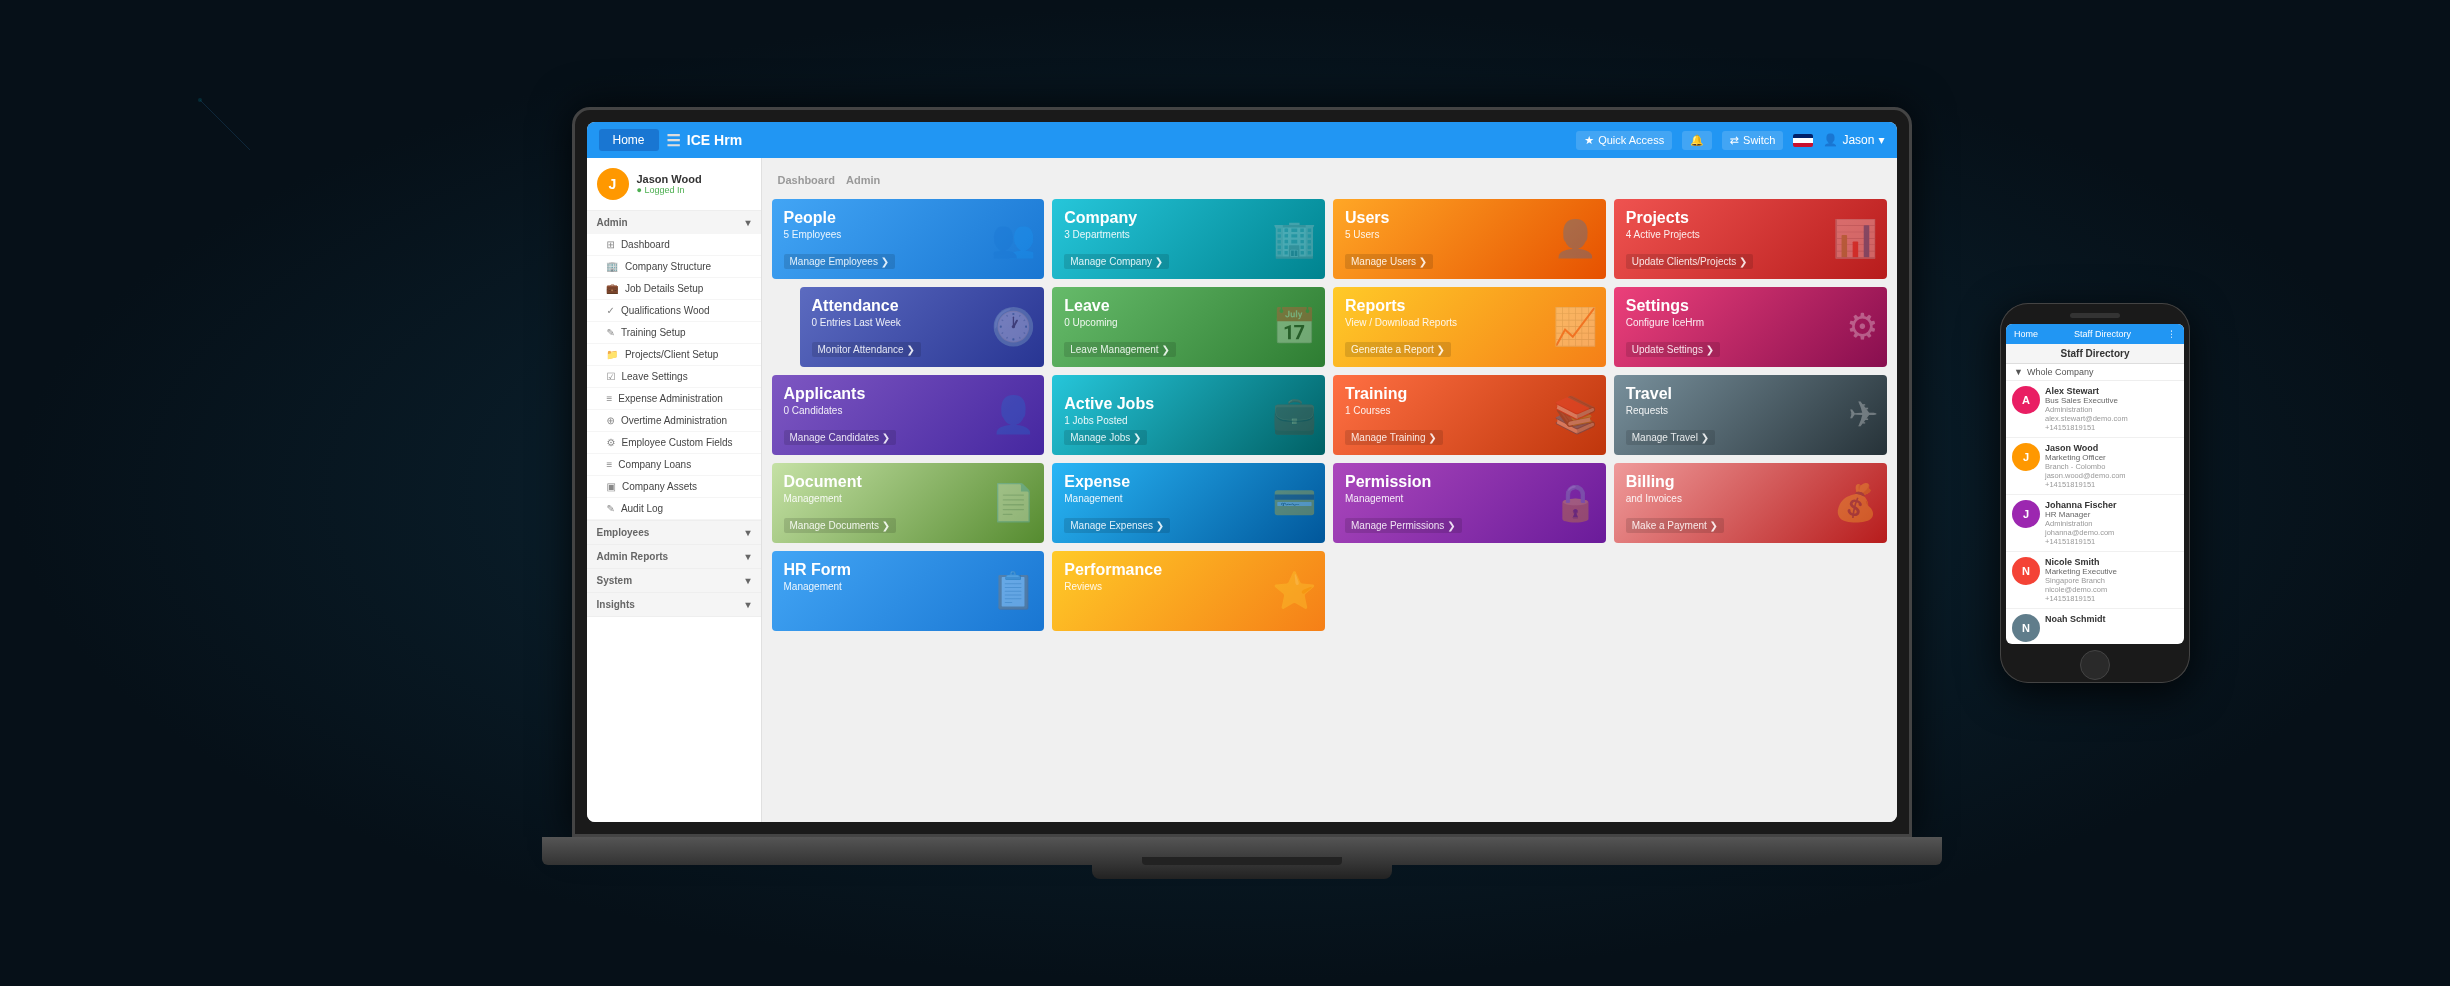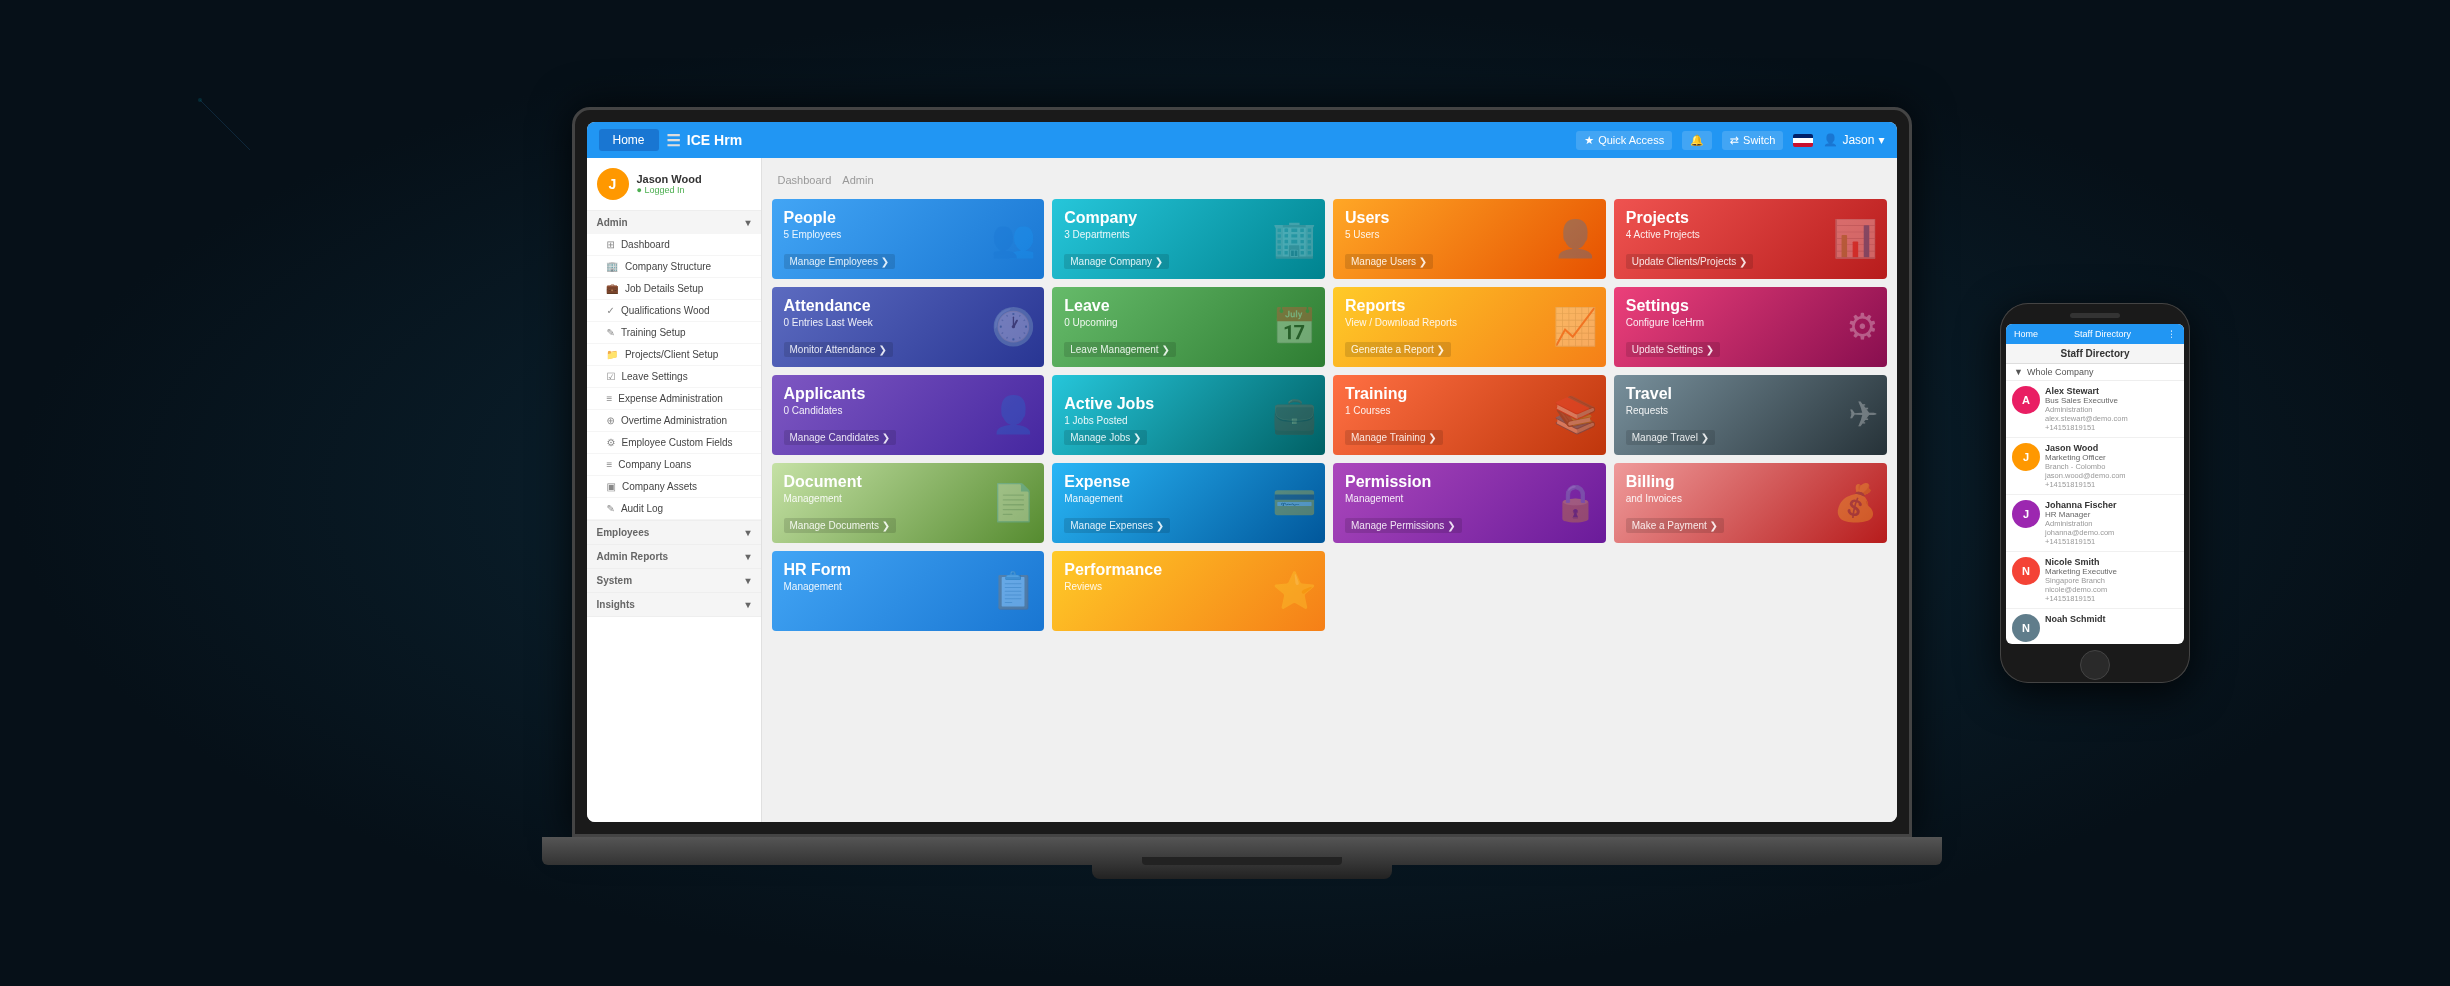--- a/index.html
+++ b/index.html
@@ -253,21 +253,21 @@
     
     .main-content {
       flex: 1;
       background: #f0f0f0;
       overflow-y: auto;
       padding: 10px;
     }
 
     .page-title {
       font-size: 18px;
-      font-weight: 400;
+      font-weight: 700;
       color: #333;
       margin-bottom: 10px;
     }
 
     .page-title span {
       font-size: 11px;
       color: #999;
       margin-left: 6px;
     }
 
@@ -320,21 +320,21 @@
       display: inline-block;
       margin-top: 4px;
       align-self: flex-start;
     }
 
     
     .card-blue { background: linear-gradient(135deg, #42A5F5, #1976D2); }
     .card-teal { background: linear-gradient(135deg, #26C6DA, #00838F); }
     .card-orange { background: linear-gradient(135deg, #FFA726, #E65100); }
     .card-red { background: linear-gradient(135deg, #EF5350, #B71C1C); }
-    .card-blue2 { background: linear-gradient(135deg, #5C6BC0, #283593); }
+    .card-blue2 { background: linear-gradient(135deg, #5C6BC0, #283593); margin-left: 28px; }
     .card-green { background: linear-gradient(135deg, #66BB6A, #2E7D32); }
     .card-amber { background: linear-gradient(135deg, #FFCA28, #F57F17); }
     .card-pink { background: linear-gradient(135deg, #EC407A, #880E4F); }
     .card-indigo { background: linear-gradient(135deg, #7E57C2, #4527A0); }
     .card-cyan { background: linear-gradient(135deg, #26C6DA, #006064); justify-content: flex-end; }
     .card-deeporange { background: linear-gradient(135deg, #FF7043, #BF360C); }
     .card-bluegrey { background: linear-gradient(135deg, #78909C, #263238); }
     .card-lightblue { background: linear-gradient(135deg, #29B6F6, #01579B); }
     .card-purple { background: linear-gradient(135deg, #AB47BC, #6A1B9A); }
 

